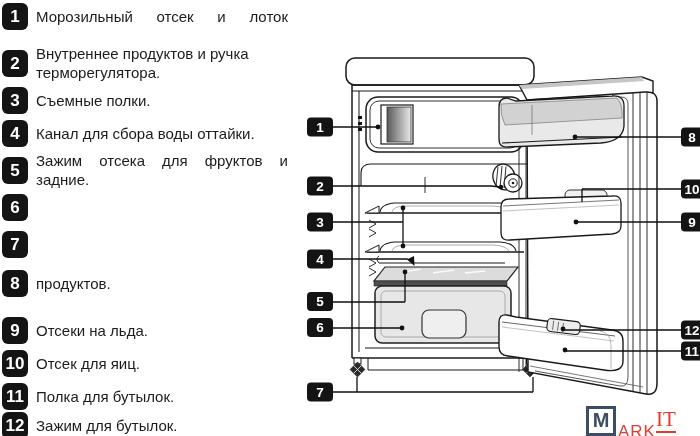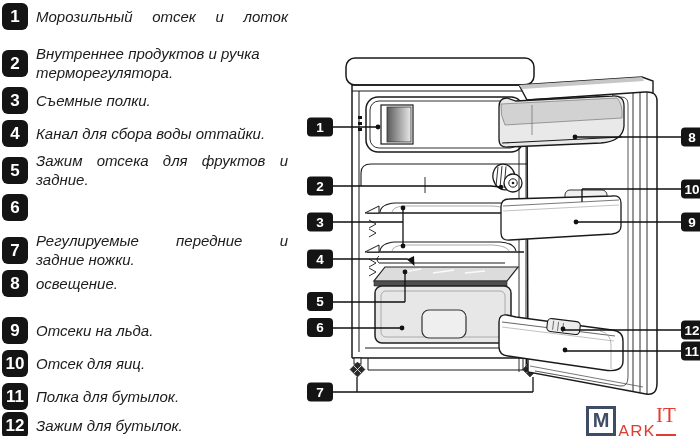--- a/index.html
+++ b/index.html
@@ -4,33 +4,33 @@
 <style>
   html,body{margin:0;padding:0;background:#fff;}
   .stage{position:relative;width:700px;height:436px;background:#ffffff;overflow:hidden;
          font-family:"Liberation Sans","DejaVu Sans",sans-serif;outline:1px solid #d8d8d8;}
   
   .row{position:absolute;left:2px;display:flex;align-items:center;gap:8px;}
   .badge{flex:0 0 26px;width:26px;height:27px;border-radius:6px;background:#141414;color:#fff;
          display:flex;align-items:center;justify-content:center;
          font-size:17px;font-weight:bold;line-height:1;}
   .txt{width:254px;color:#1c1c1c;font-size:15px;line-height:19px;font-weight:500;}
-  .txt .line{white-space:nowrap;font-style:italic;}
+  .txt .line{white-space:nowrap;}
   .txt .jl{white-space:normal;text-align:justify;text-align-last:justify;width:252px;}
   .r1{top:3px;}.r2{top:44px;}.r3{top:87px;}.r4{top:120px;}.r5{top:151px;}.r6{top:194px;}
   .r7{top:231px;}.r8{top:270px;}.r9{top:317px;}.r10{top:350px;}.r11{top:383px;}.r12{top:412px;}
   
   .diagram{position:absolute;left:295px;top:0;width:405px;height:436px;}
   
   .brand{position:absolute;left:586px;top:399px;display:flex;align-items:center;z-index:5;}
   .brand-m{display:inline-flex;align-items:center;justify-content:center;width:24px;height:24px;
            border:3px solid #3e4d63;color:#3e4d63;background:#fff;font-weight:bold;font-size:20px;}
   .brand-ark{color:#e23b31;font-size:17px;letter-spacing:1px;margin-left:2px;font-weight:500;margin-top:23px;}
   .brand-it{color:#e23b31;font-size:21px;font-family:"Liberation Serif","DejaVu Serif",serif;
-            border-bottom:2px solid #e23b31;line-height:1;padding-bottom:8px;}
+            border-bottom:2px solid #e23b31;line-height:1;padding-bottom:1px;}
 </style>
 </head>
 <body>
 
 <div class="stage">
 
   <div class="row r1">
     <div class="badge">1</div>
     <div class="txt">
         <div class="line jl">Морозильный отсек и лоток</div>
@@ -60,29 +60,25 @@
     <div class="txt">
         <div class="line jl">Зажим отсека для фруктов и</div>
       <div class="line">задние.</div>
       </div>
   </div>
   <div class="row r6">
     <div class="badge">6</div>
   </div>
   <div class="row r7">
     <div class="badge">7</div>
-    <div class="txt">
-        <div class="line jl">Регулируемые передние и</div>
-      <div class="line">задние ножки.</div>
-      </div>
   </div>
   <div class="row r8">
     <div class="badge">8</div>
     <div class="txt">
-      <div class="line">освещение.</div>
+      <div class="line">продуктов.</div>
       </div>
   </div>
   <div class="row r9">
     <div class="badge">9</div>
     <div class="txt">
         <div class="line">Отсеки на льда.</div>
       </div>
   </div>
   <div class="row r10">
     <div class="badge">10</div>

